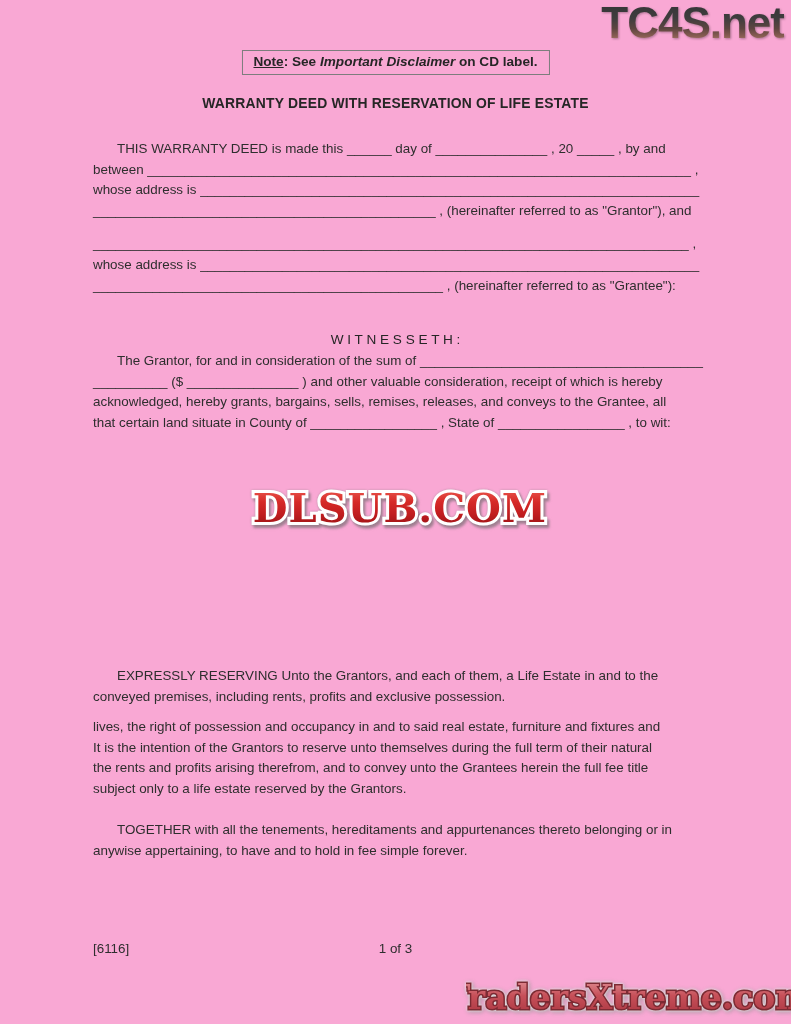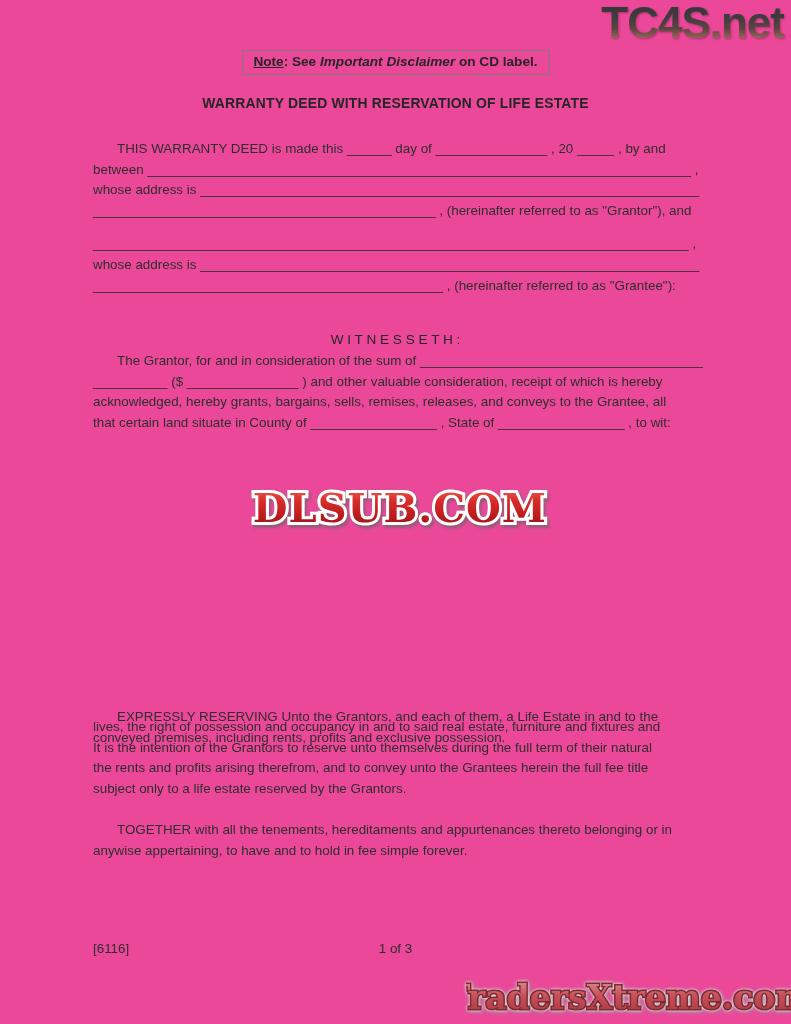--- a/index.html
+++ b/index.html
@@ -1,20 +1,20 @@
 <!DOCTYPE html>
 <html><head>
 <meta charset="utf-8">
 <style>
   html, body { margin: 0; padding: 0; background: #ffffff; }
   .page {
     position: relative;
     width: 791px;
     height: 1024px;
-    background: #ec4899;
+    background: #f9a8d4;
     overflow: hidden;
     font-family: "Liberation Sans", sans-serif;
     color: #2e2e2e;
   }
 
   
   .tc4s {
     position: absolute;
     top: 0px;
     right: 7px;
@@ -77,21 +77,21 @@
     font-size: 13.4px;
     line-height: 20.6px;
     white-space: pre;
     color: #2e2e2e;
   }
   .ind { padding-left: 24px; }
   .gap-before { margin-top: 13px; }
 
   #p1 { top: 139px; }
   #p2 { top: 351px; }
-  #p3 { top: 666px; margin-top: 41px; }
+  #p3 { top: 666px; }
   #p4 { top: 717px; }
   #p5 { top: 820px; }
 
   
   .dlsub-svg {
     position: absolute;
     left: 247px;
     top: 477px;
     filter: drop-shadow(2px 3px 1px rgba(90,90,90,0.45)) drop-shadow(0 0 1px rgba(130,130,130,0.5));
   }

